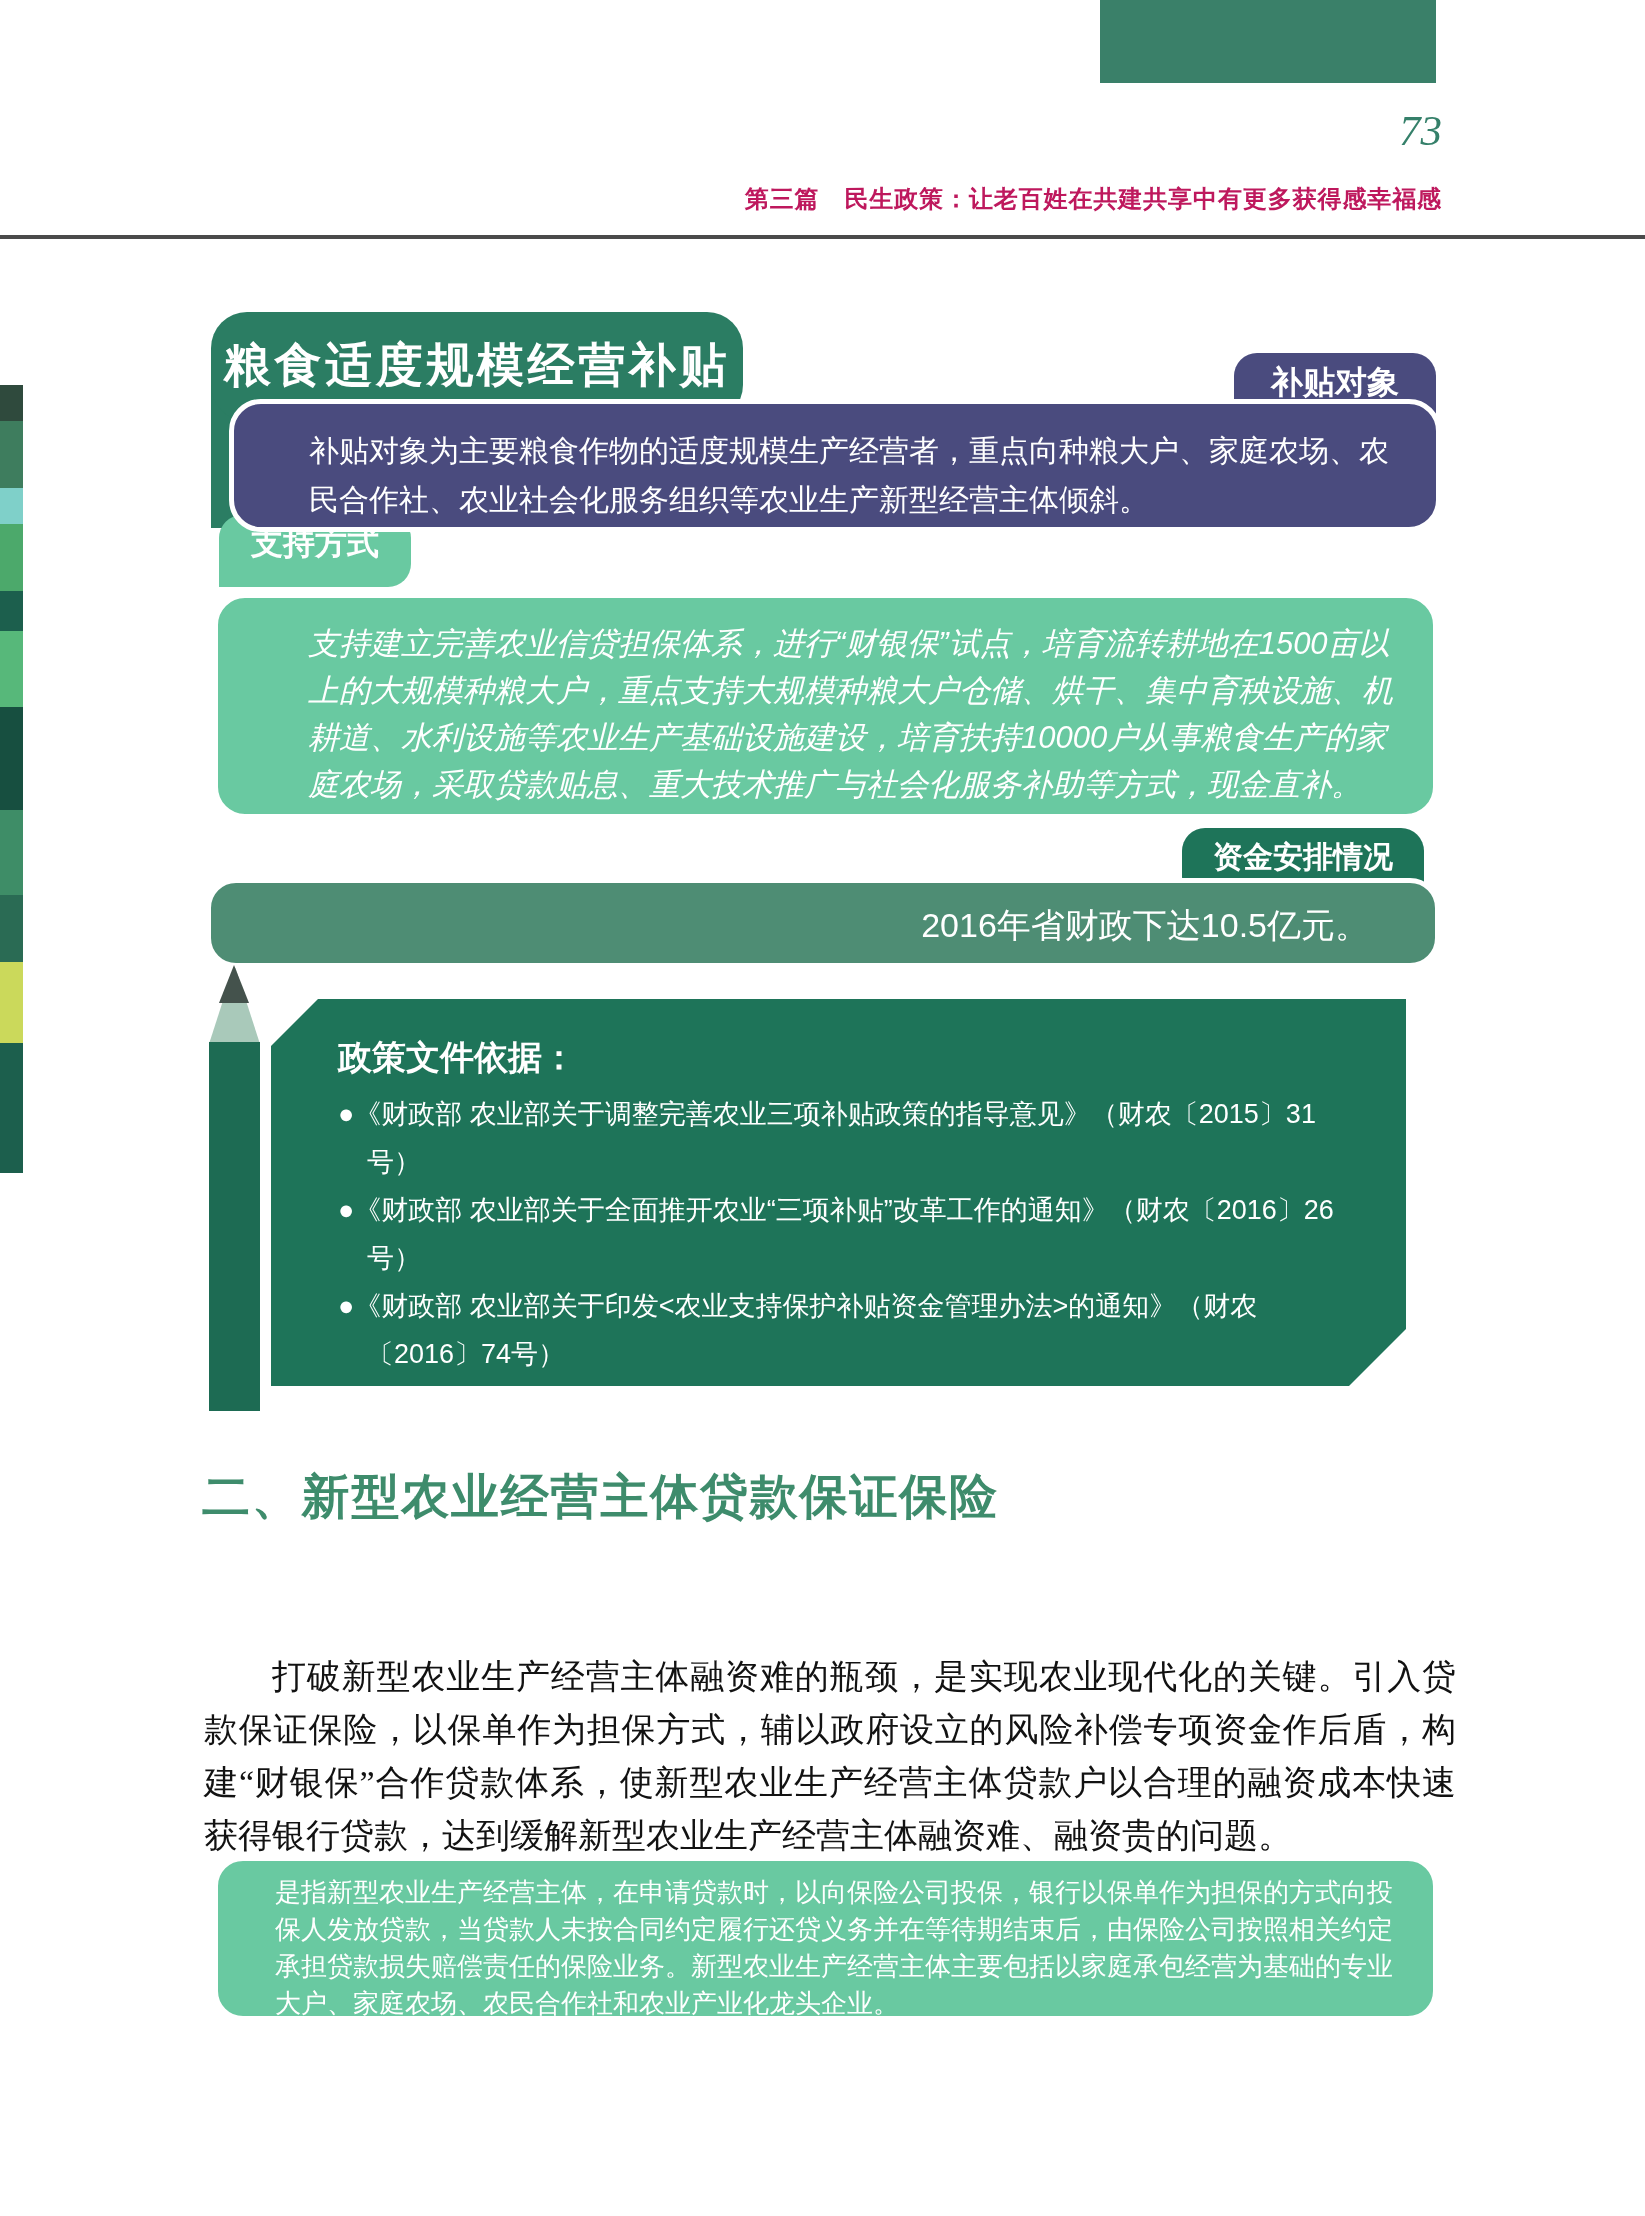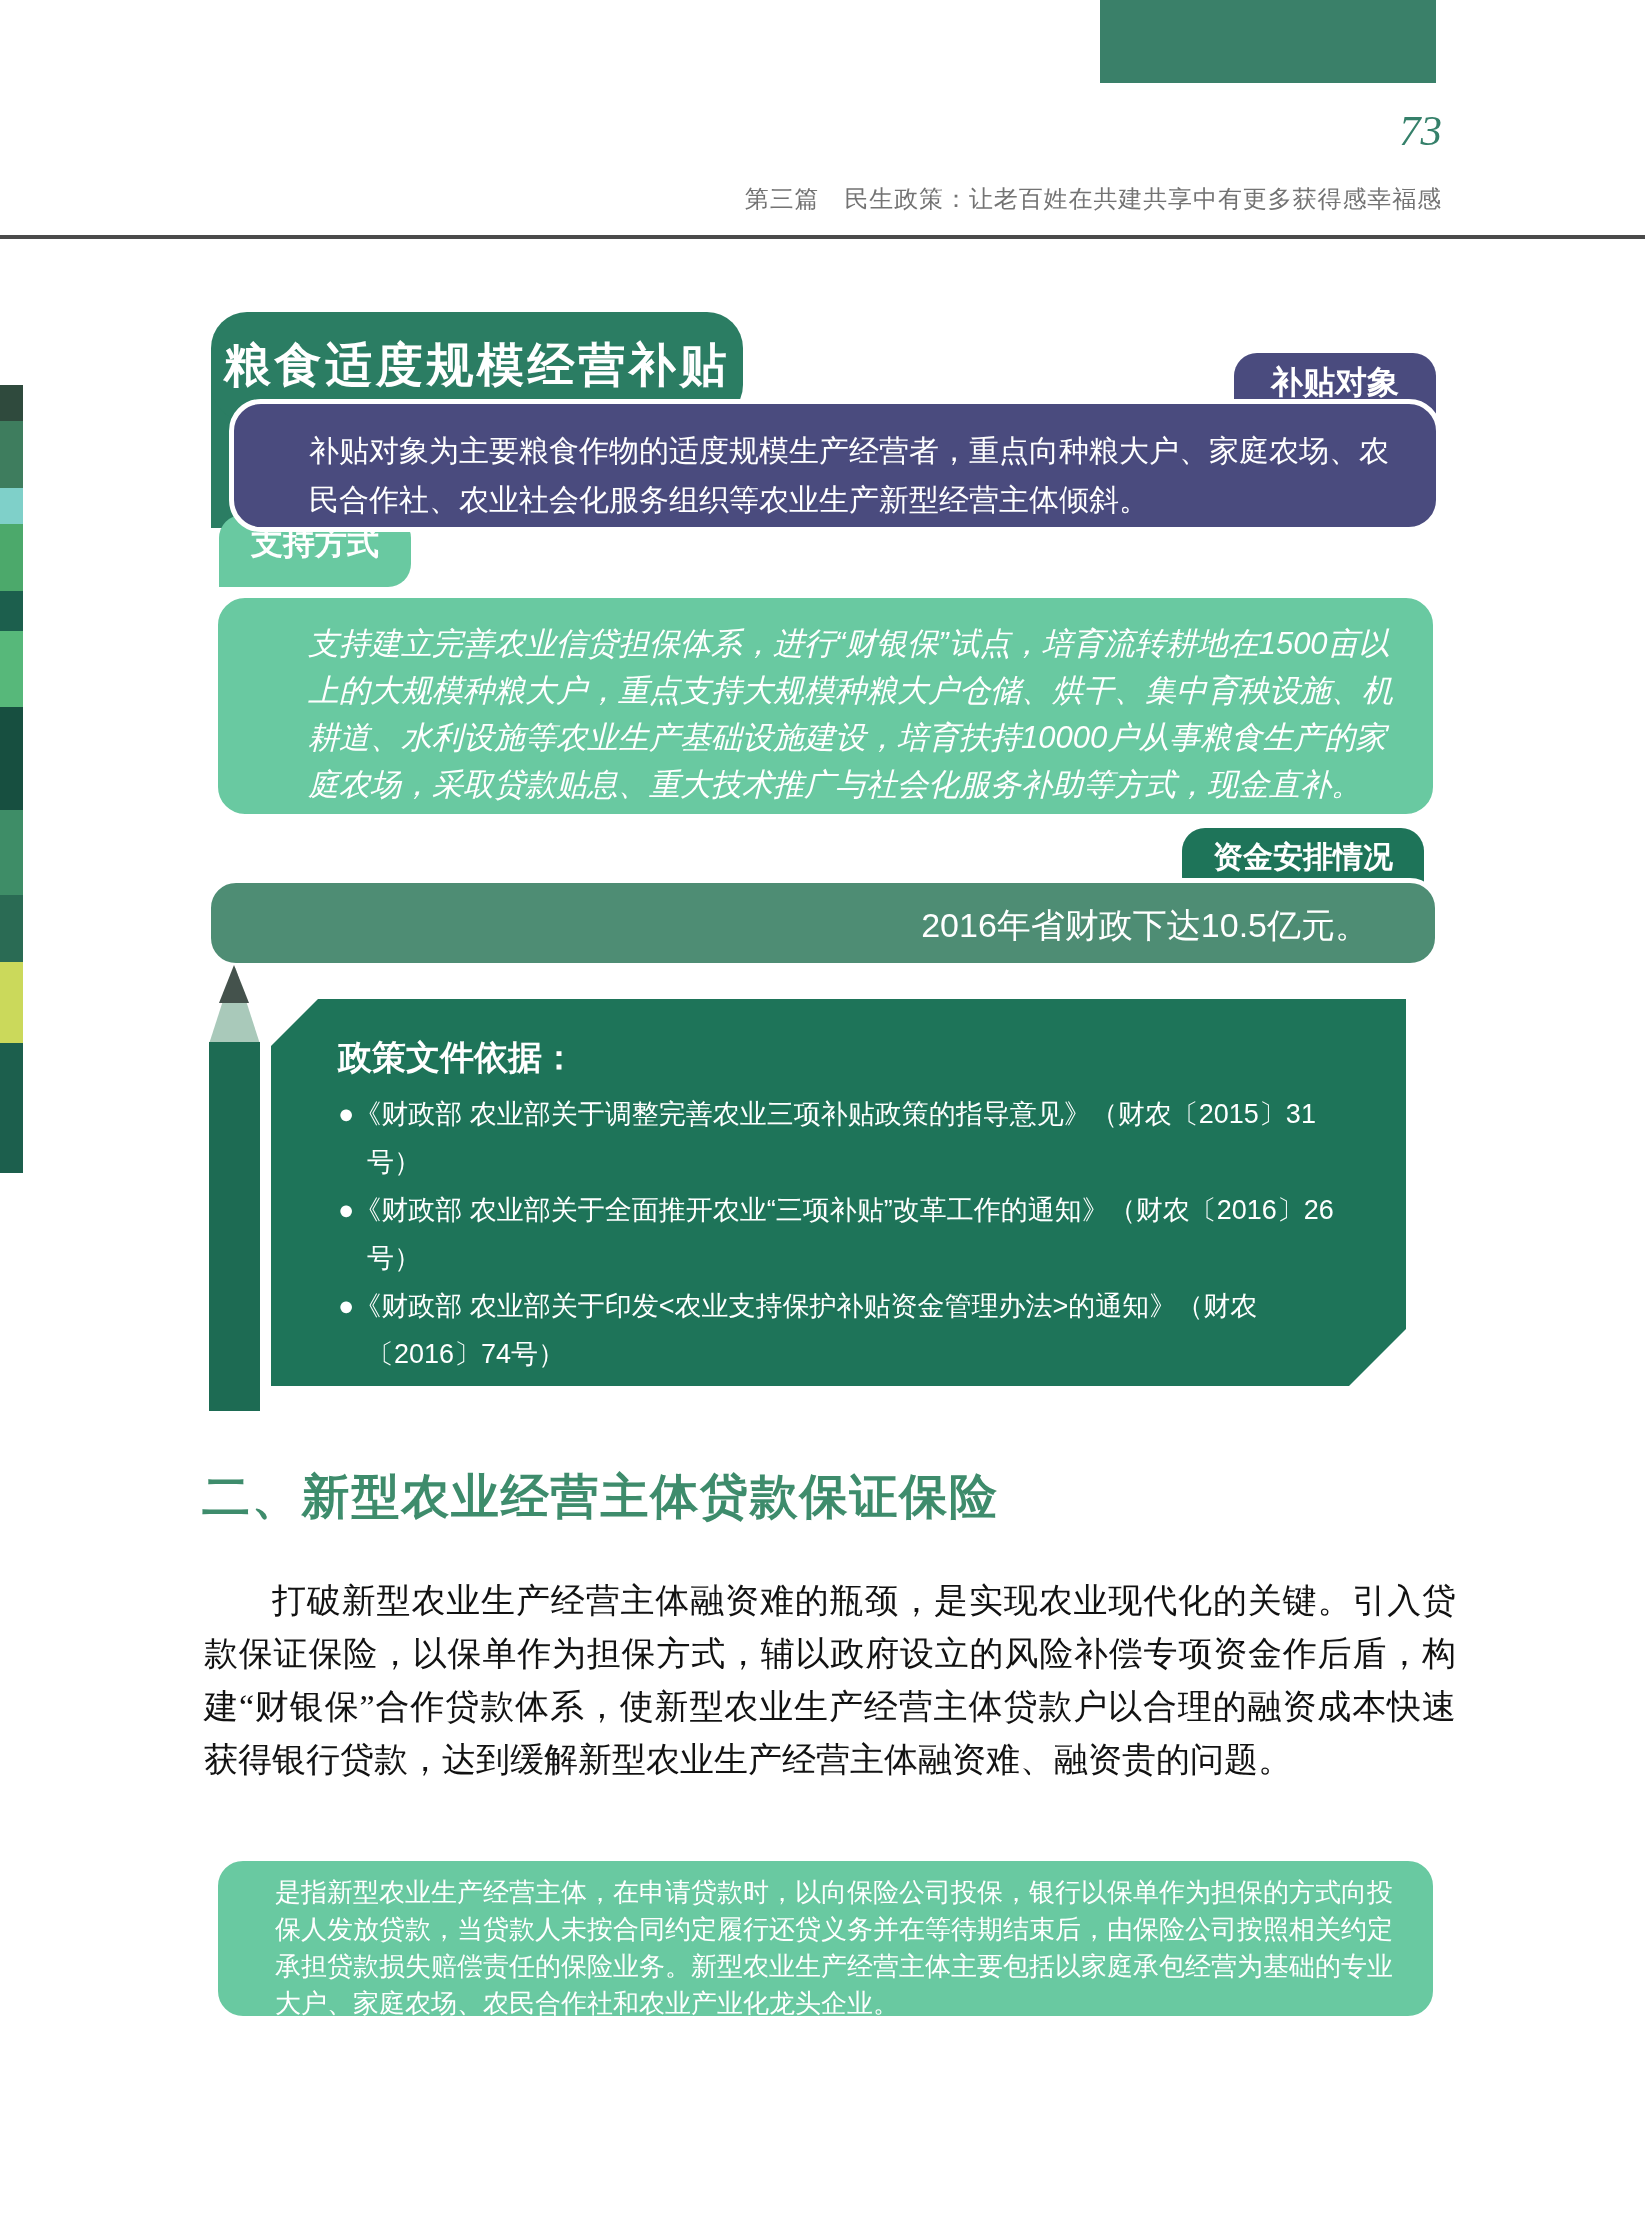--- a/index.html
+++ b/index.html
@@ -6,21 +6,21 @@
   #page{position:relative;width:1645px;height:2217px;background:#ffffff;overflow:hidden;
         font-family:"Liberation Sans",sans-serif;}
   .abs{position:absolute;}
 
   
   .top-rect{left:1100px;top:0;width:336px;height:83px;background:#3A8069;}
   .page-num{left:1155px;top:106px;width:287px;text-align:right;
             font-family:"Liberation Serif",serif;font-style:italic;
             font-size:43px;color:#35806A;}
   .breadcrumb{left:448px;top:183px;width:994px;text-align:right;
-              font-size:24px;font-weight:normal;color:#737373;letter-spacing:0.9px;}
+              font-size:24px;font-weight:bold;color:#be185d;letter-spacing:0.9px;}
   .rule{left:0;top:235px;width:1645px;height:3.6px;background:#4A4A4A;}
 
   
   .banner{left:211px;top:312px;width:532px;height:109px;background:#2B7D63;
           border-radius:36px;color:#fff;text-align:center;line-height:106px;
           font-family:"Liberation Serif",serif;font-weight:bold;font-size:47px;letter-spacing:3.6px;}
   .banner-tail{left:211px;top:376px;width:23px;height:152px;background:#2B7D63;}
 
   .tab{position:absolute;color:#fff;font-weight:bold;text-align:center;z-index:1;}
   .tab-target{left:1234px;top:353px;width:202px;height:72px;background:#4A4B7E;
@@ -53,21 +53,21 @@
   
   .pencil-cone{left:209px;top:965px;width:51px;height:79px;background:#A9C9BA;
                clip-path:polygon(50% 0,100% 100%,0 100%);}
   .pencil-tip{left:219px;top:965px;width:30px;height:38px;background:#44524C;
               clip-path:polygon(50% 0,100% 100%,0 100%);z-index:2;}
   .pencil-body{left:209px;top:1042px;width:51px;height:369px;background:#1D6B53;}
 
   
   .heading2{left:202px;top:1465px;width:1164px;font-size:48px;font-weight:bold;
             color:#3E8C6C;letter-spacing:1.8px;}
-  .para{left:204px;top:1574px;width:1252px;font-family:"Liberation Serif",serif;
+  .para{left:204px;top:1650px;width:1252px;font-family:"Liberation Serif",serif;
         font-size:34px;line-height:53px;color:#121212;text-indent:2em;text-align:justify;}
 
   
   .left-strip{left:0;top:385px;width:23px;height:788px;}
   .left-strip div{width:23px;}
 </style>
 </head>
 <body>
 
 <div id="page">

